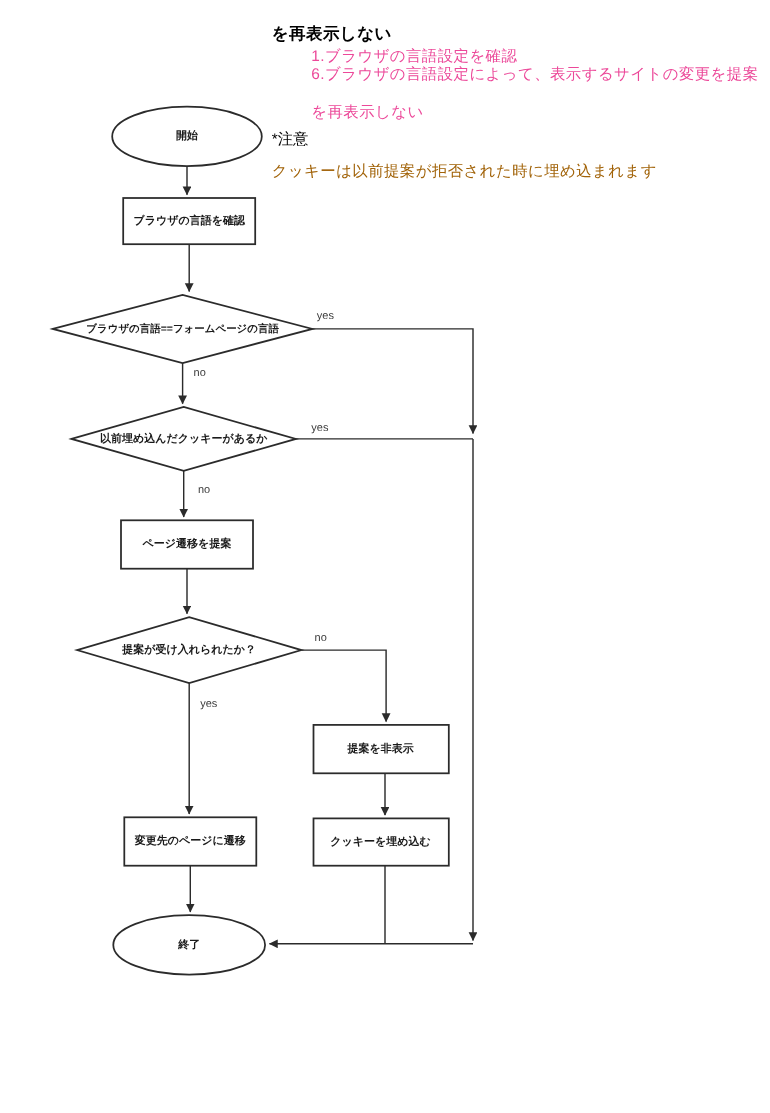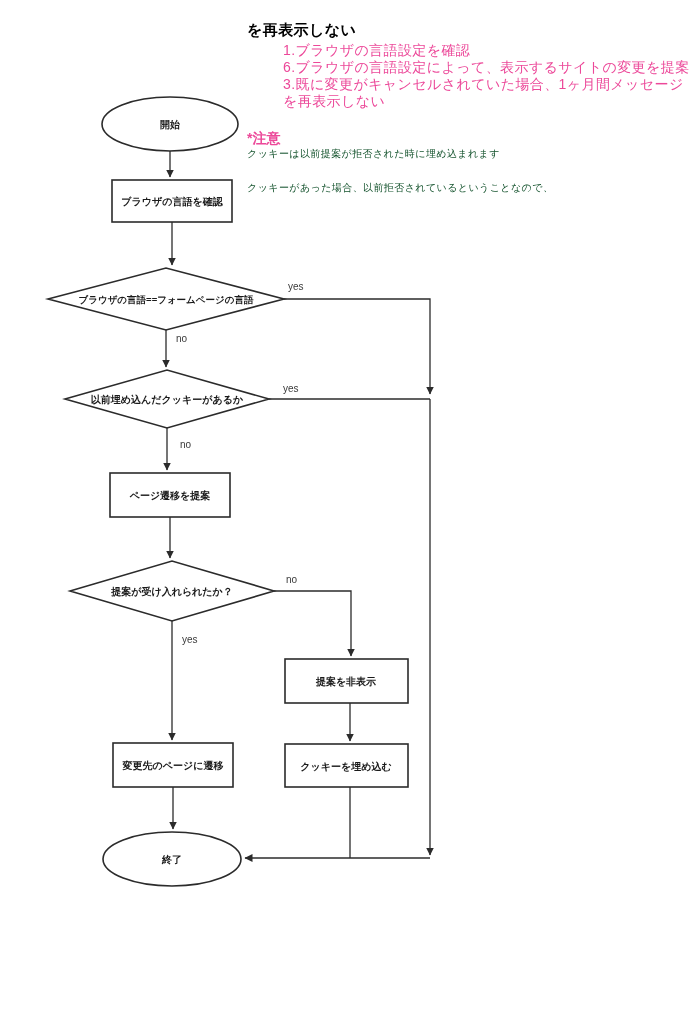--- a/index.html
+++ b/index.html
@@ -35,31 +35,31 @@
     position: absolute;
     left: 283px;
     font-size: 14px;
     color: #ec4899;
     letter-spacing: 0.4px;
     white-space: nowrap;
   }
   .note-title {
     position: absolute;
     left: 247px;
-    top: 130px;
+    top: 118px;
     font-size: 14px;
-    font-weight: bold;
-    color: #ec4899;
+    font-weight: normal;
+    color: #000000;
     white-space: nowrap;
   }
   .note-line {
     position: absolute;
     left: 247px;
-    font-size: 10px;
-    color: #14532d;
+    font-size: 14px;
+    color: #a16207;
     letter-spacing: 0.4px;
     white-space: nowrap;
   }
   
   .edge {
     fill: none;
     stroke: #2b2b2b;
     stroke-width: 1.3;
   }
   .shape {
@@ -138,20 +138,18 @@
     <text class="edge-label" x="176" y="342">no</text>
     <text class="edge-label" x="283" y="392">yes</text>
     <text class="edge-label" x="180" y="448">no</text>
     <text class="edge-label" x="286" y="583">no</text>
     <text class="edge-label" x="182" y="643">yes</text>
   </svg>
 
   <div class="doc-title">を再表示しない</div>
   <div class="feature-line" style="top:42px">1.ブラウザの言語設定を確認</div>
   <div class="feature-line" style="top:59px">6.ブラウザの言語設定によって、表示するサイトの変更を提案</div>
-  <div class="feature-line" style="top:76px">3.既に変更がキャンセルされていた場合、1ヶ月間メッセージ</div>
   <div class="feature-line" style="top:93px">を再表示しない</div>
 
   <div class="note-title">*注意</div>
   <div class="note-line" style="top:147px">クッキーは以前提案が拒否された時に埋め込まれます</div>
-  <div class="note-line" style="top:181px">クッキーがあった場合、以前拒否されているということなので、</div>
 
 </div>
 
 </body></html>

